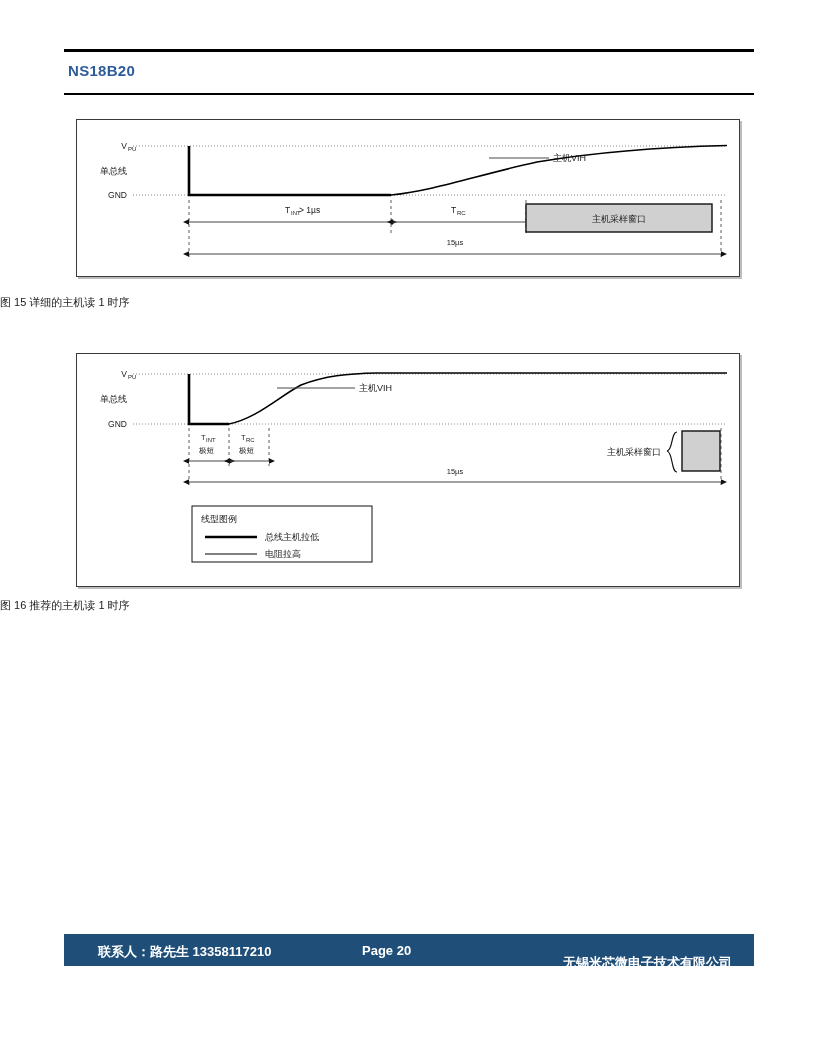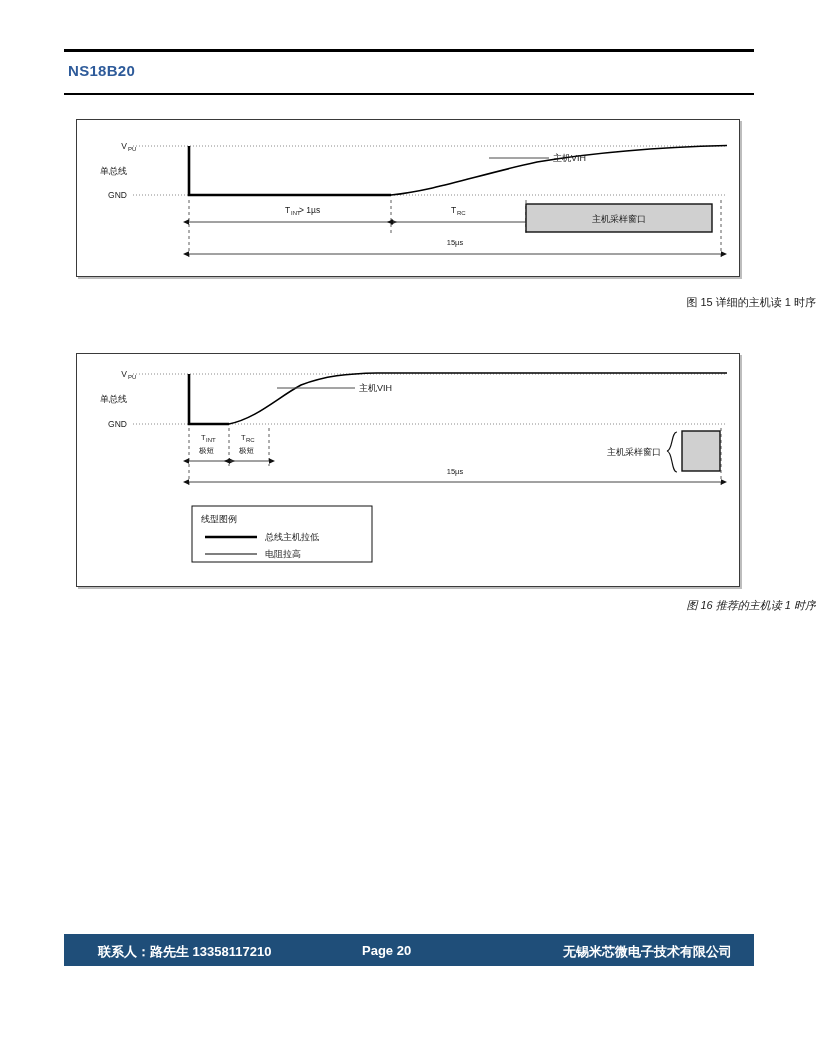--- a/index.html
+++ b/index.html
@@ -49,27 +49,27 @@
     border: 1px solid #3a3a3a;
     box-shadow: 2px 2px 0 #bdbdbd;
     background: #ffffff;
   }
   #fig1-frame { left: 76px; top: 117px; width: 662px; height: 156px; }
   #fig2-frame { left: 76px; top: 351px; width: 662px; height: 232px; }
 
   .fig-caption {
     position: absolute;
     width: 816px;
-    text-align: right;
+    text-align: left;
     font-size: 11px;
     color: #1a1a1a;
     font-family: "Liberation Sans", "DejaVu Sans", sans-serif;
   }
   #fig1-caption { left: 0; top: 293px; }
-  #fig2-caption { left: 0; top: 596px; font-style: italic; }
+  #fig2-caption { left: 0; top: 596px; }
 
   
   .fig-svg {
     position: absolute;
     left: 0; top: 0;
   }
 
   
   .footer-bar {
     position: absolute;
@@ -80,21 +80,21 @@
   .footer-text {
     position: absolute;
     top: 941px;
     font-size: 13px;
     font-weight: bold;
     color: #ffffff;
     white-space: nowrap;
   }
   #footer-contact { left: 98px; }
   #footer-page { left: 362px; }
-  #footer-company { left: 563px; }
+  #footer-company { left: 563px; margin-top: 11px; }
 
   svg text { font-family: "Liberation Sans", "DejaVu Sans", sans-serif; fill: #1a1a1a; }
   .lbl    { font-size: 8.5px; }
   .lbl-cn { font-size: 9px; }
   .lbl-sm { font-size: 7.5px; }
   .sub    { font-size: 6px; }
 </style>
 </head>
 <body>
 

